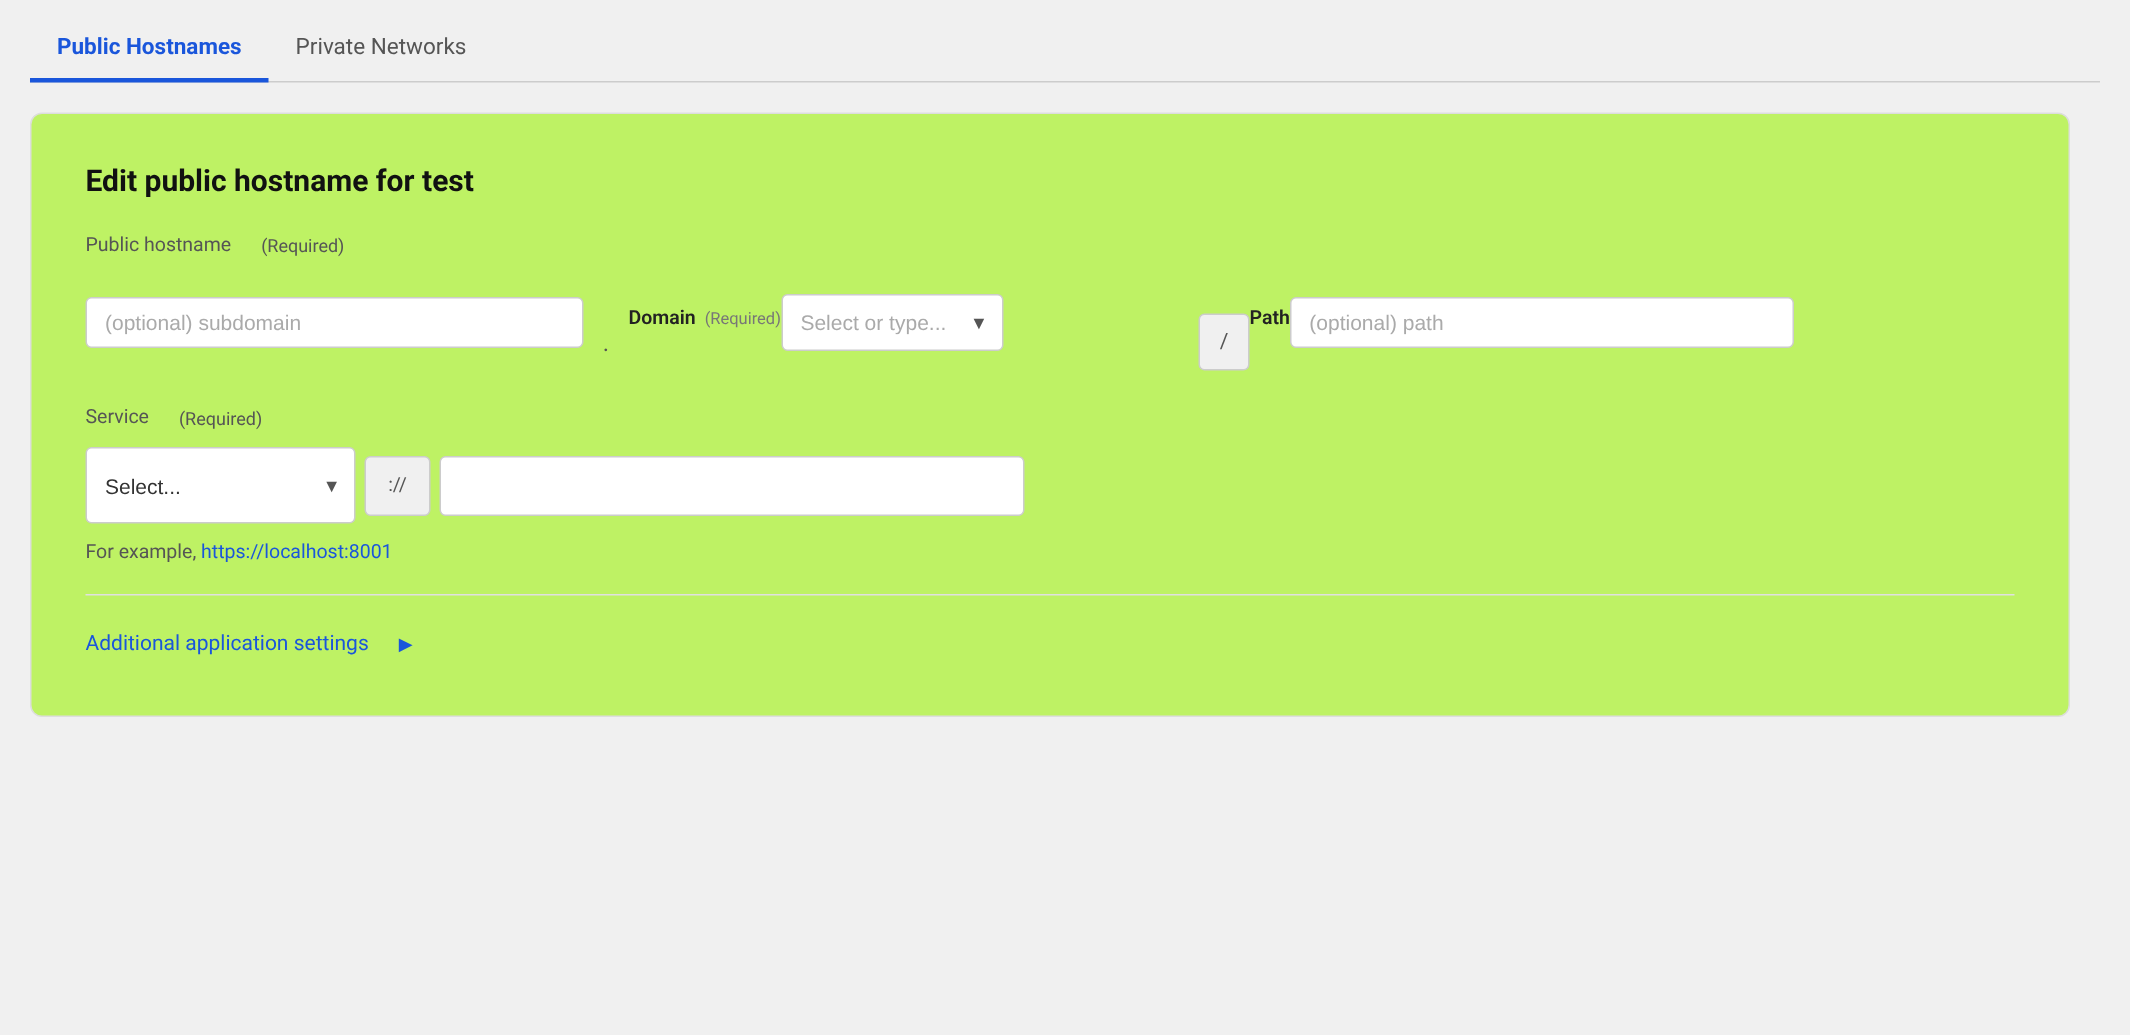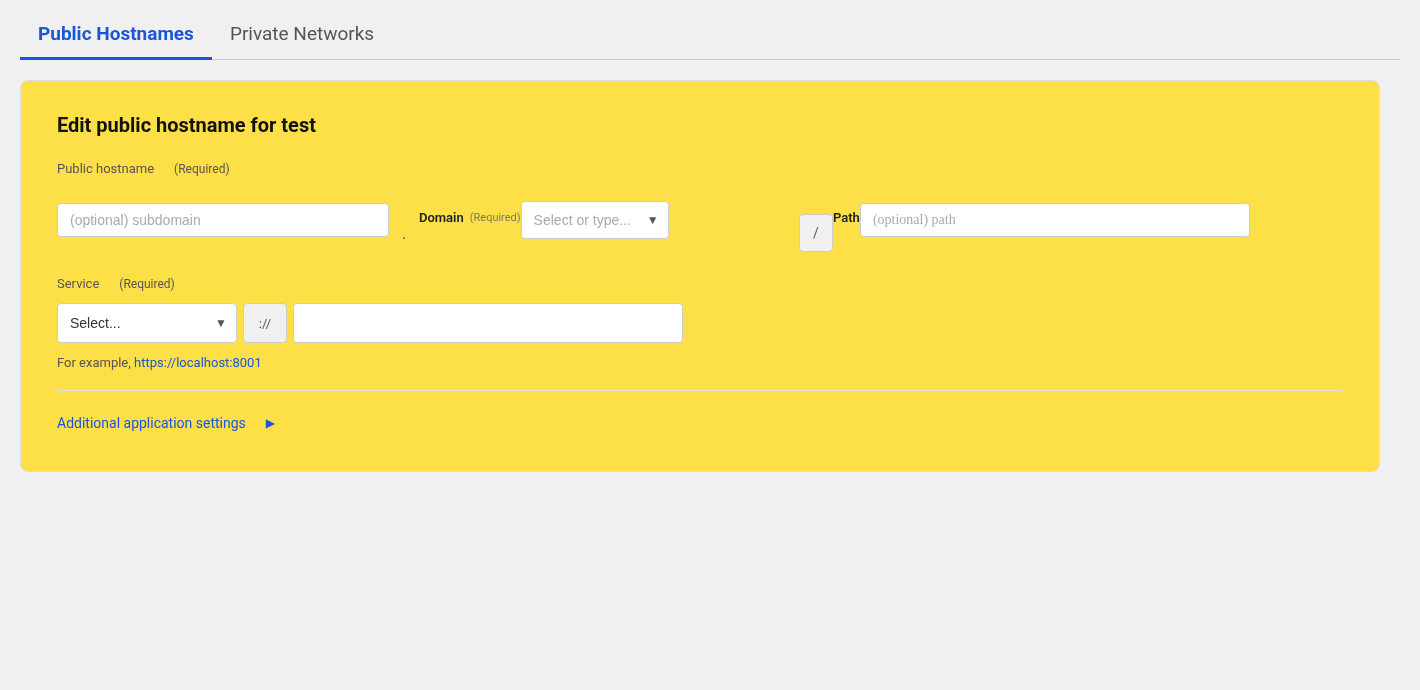--- a/index.html
+++ b/index.html
@@ -28,36 +28,36 @@
     .tabs-container {
       display: flex;
       align-items: flex-end;
       border-bottom: 1px solid #ccc;
       margin-bottom: 20px;
     }
 
     .tab {
       padding: 12px 18px;
       cursor: pointer;
-      font-size: 19px;
+      font-size: 15px;
       color: #555;
       border-bottom: 3px solid transparent;
       margin-bottom: -1px;
       text-decoration: none;
     }
 
     .tab.active {
       color: #1a56db;
       font-weight: 700;
       border-bottom: 3px solid #1a56db;
     }
 
     
     .card {
-      background: #fde047;
+      background: #bef264;
       border-radius: 8px;
       border: 1px solid #ddd;
       padding: 32px 36px 40px 36px;
       max-width: 1360px;
     }
 
     .card-title {
       font-size: 20px;
       font-weight: 700;
       color: #111;
@@ -184,22 +184,21 @@
       position: absolute;
       right: 10px;
       top: 50%;
       transform: translateY(-50%);
       pointer-events: none;
       color: #555;
       font-size: 12px;
     }
 
     .path-input {
-      width: 390px;
-      font-family: Liberation Serif, serif;
+      width: 336px;
     }
 
     .path-group {
       display: flex;
       flex-direction: row;
       flex: 1;
     }
 
     
     .service-row {
@@ -209,21 +208,21 @@
       margin-bottom: 12px;
     }
 
     .service-select-wrapper {
       position: relative;
       width: 180px;
     }
 
     .service-select {
       width: 100%;
-      height: 40px;
+      height: 51px;
       border: 1px solid #ccc;
       border-radius: 4px;
       padding: 8px 36px 8px 12px;
       font-size: 14px;
       color: #333;
       background: #fff;
       appearance: none;
       -webkit-appearance: none;
       cursor: pointer;
       outline: none;

